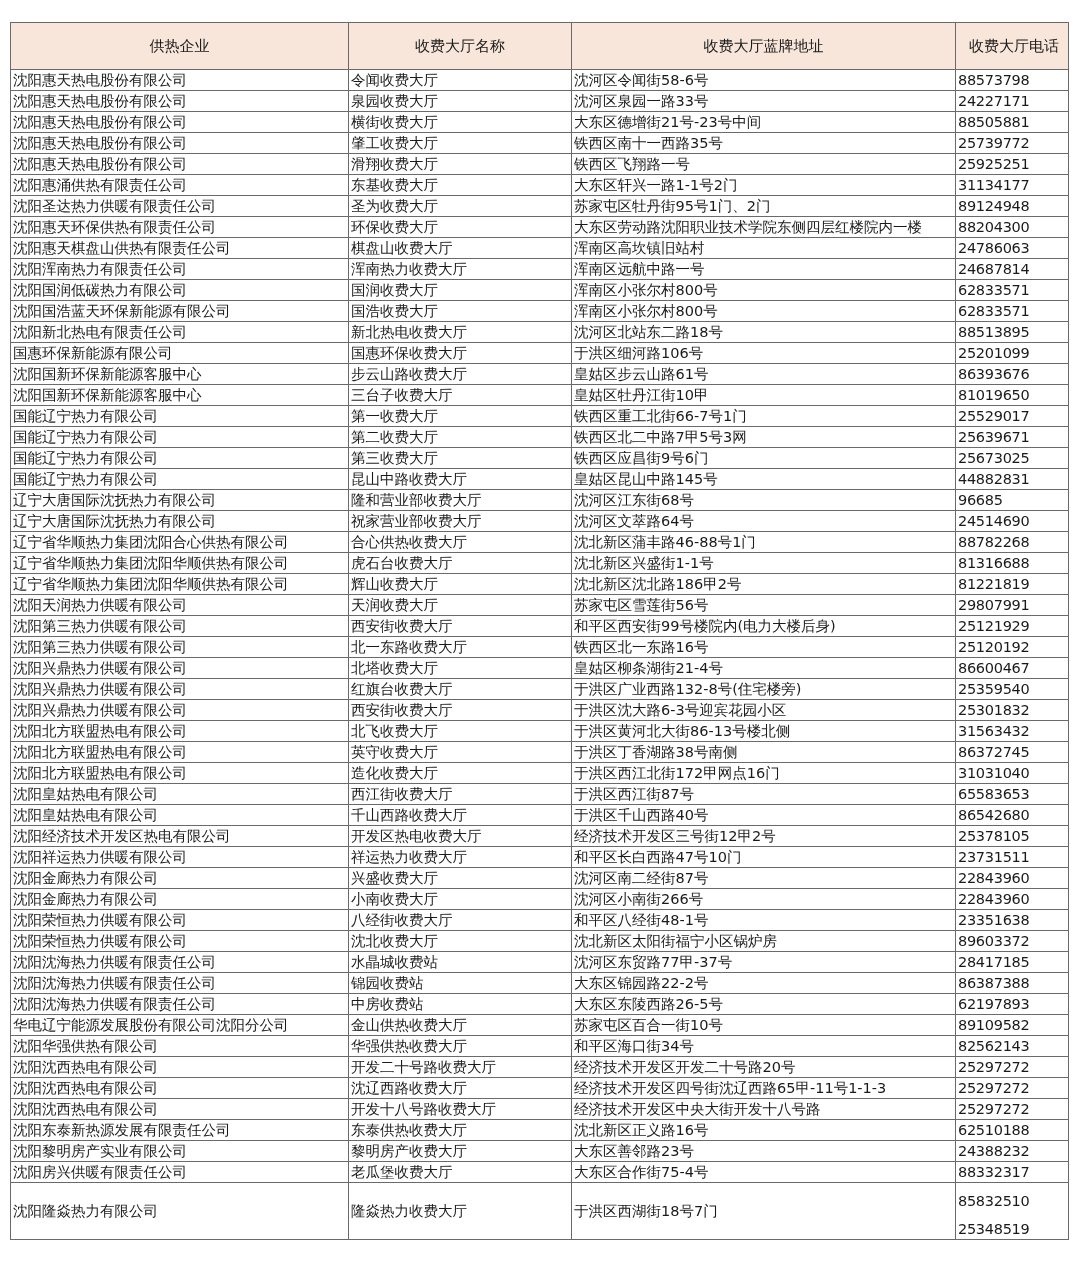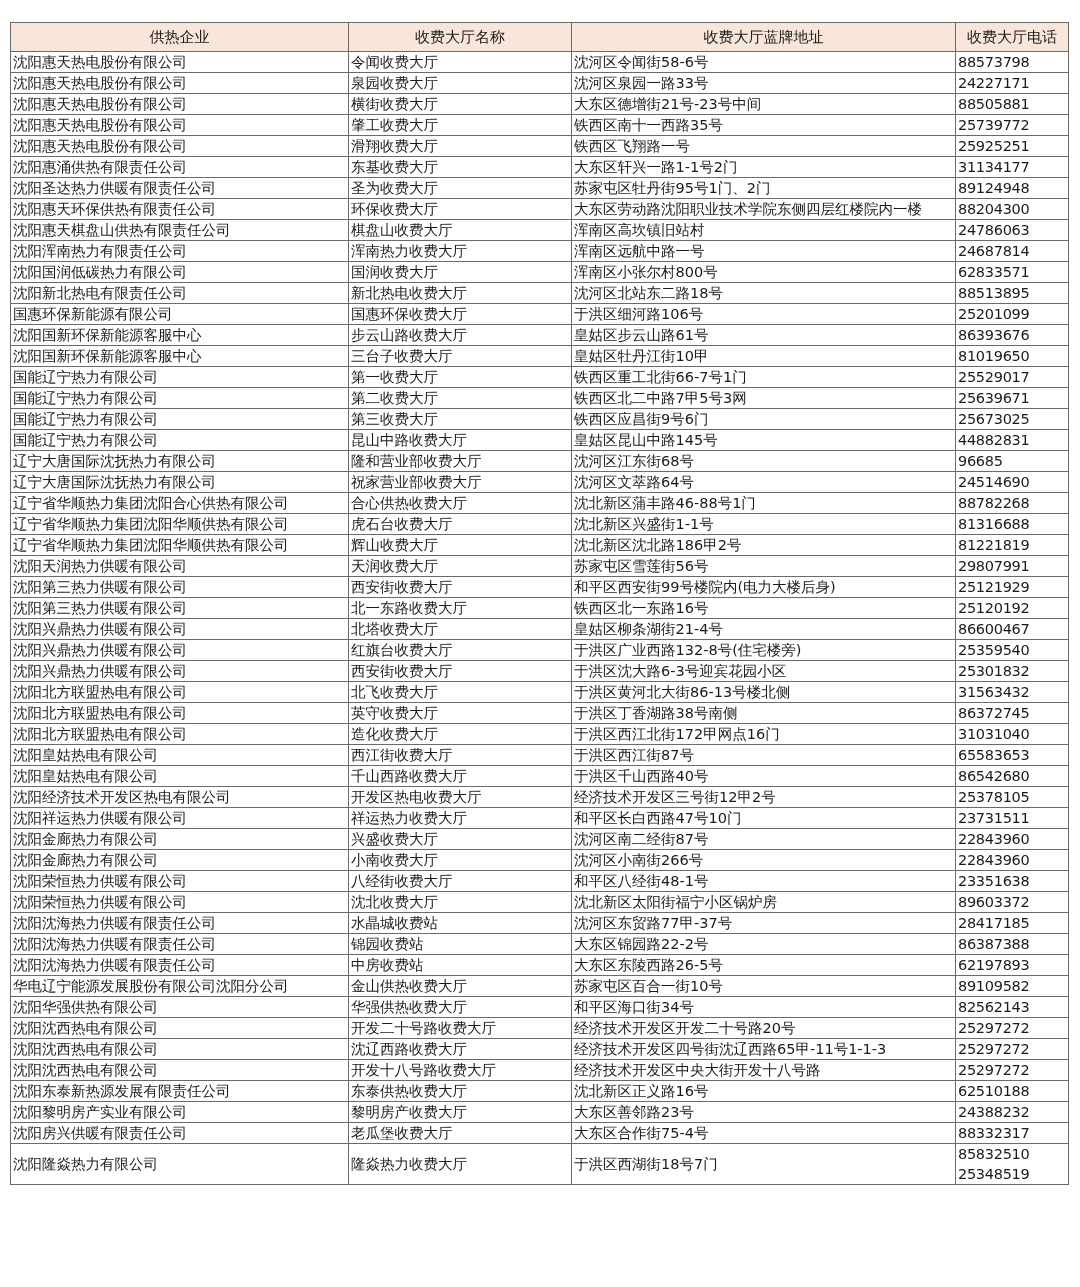--- a/index.html
+++ b/index.html
@@ -3,24 +3,24 @@
 <meta charset="utf-8">
 <style>
   html, body { margin: 0; padding: 0; background: #ffffff; }
   body { width: 1080px; height: 1287px; position: relative; overflow: hidden;
          font-family: "DejaVu Sans", "Liberation Sans", sans-serif; color: #1a1a1a; }
   .wrap { position: absolute; left: 10px; top: 22px; width: 1058px; }
   table { border-collapse: collapse; width: 1058px; table-layout: fixed; }
   col.c1 { width: 338px; } col.c2 { width: 223px; } col.c3 { width: 384px; } col.c4 { width: 113px; }
   th, td { border: 1px solid #6a6a6a; padding: 0 0 0 2px; height: 20px; line-height: 20px;
            font-size: 14.5px; white-space: nowrap; overflow: hidden; text-align: left; font-weight: normal; }
-  th { background: #f7e6d9; text-align: center; padding: 4px; font-size: 15px; }
+  th { background: #f7e6d9; text-align: center; padding: 13px; font-size: 15px; }
   td.phone { letter-spacing: -0.3px; }
   tr.tall td { height: 40px; line-height: 20px; }
-  .line { display: block; }
+  .line { display: block; margin-top: 8px; }
 </style>
 </head>
 <body>
 
 <div class="wrap">
   <table>
     <colgroup>
         <col class="c1">
         <col class="c2">
         <col class="c3">
@@ -95,20 +95,26 @@
           <td>浑南区远航中路一号</td>
           <td class="phone">24687814</td>
         </tr>
         <tr>
           <td>沈阳国润低碳热力有限公司</td>
           <td>国润收费大厅</td>
           <td>浑南区小张尔村800号</td>
           <td class="phone">62833571</td>
         </tr>
         <tr>
+          <td>沈阳国浩蓝天环保新能源有限公司</td>
+          <td>国浩收费大厅</td>
+          <td>浑南区小张尔村800号</td>
+          <td class="phone">62833571</td>
+        </tr>
+        <tr>
           <td>沈阳新北热电有限责任公司</td>
           <td>新北热电收费大厅</td>
           <td>沈河区北站东二路18号</td>
           <td class="phone">88513895</td>
         </tr>
         <tr>
           <td>国惠环保新能源有限公司</td>
           <td>国惠环保收费大厅</td>
           <td>于洪区细河路106号</td>
           <td class="phone">25201099</td>

